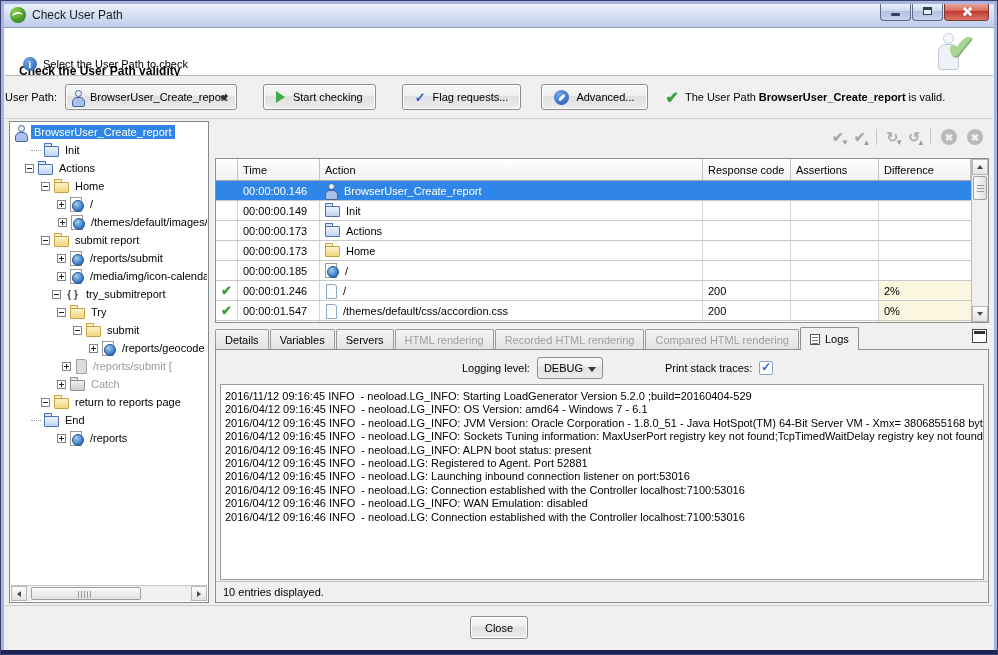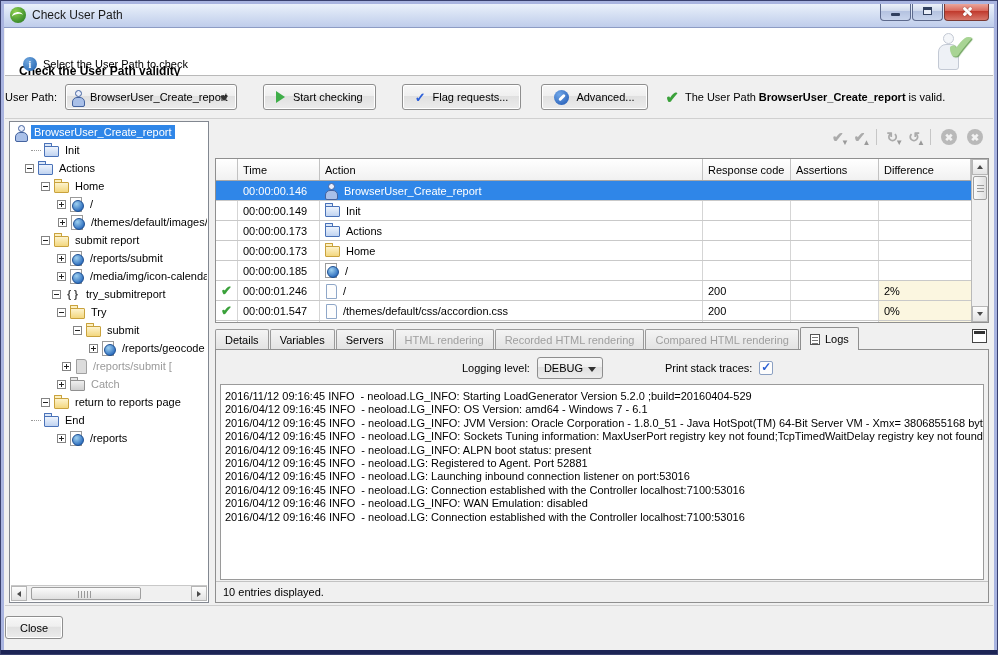--- a/index.html
+++ b/index.html
@@ -196,21 +196,21 @@
     font-weight:bold; font-size:12px; }
 
   .log-box { position:absolute; left:4px; right:4px; top:34px; bottom:22px; background:#fff;
     border:1px solid #9a9a9a; padding:5px 4px; overflow:hidden; }
   .log-line { white-space:pre; font-size:11px; line-height:13.4px; }
   .log-status { position:absolute; left:0; right:0; bottom:0; height:21px; border-top:1px solid #c2c2c2;
     display:flex; align-items:center; padding-left:7px; background:#f0f0f0; }
 
   
   .footer { position:absolute; left:4px; right:4px; top:604px; height:44px; border-top:1px solid #cdcdcd;
-    display:flex; align-items:center; justify-content:flex-start; background:#f0f0f0; }
+    display:flex; align-items:center; justify-content:center; background:#f0f0f0; }
   .close-btn { width:58px; height:23px; }
 </style>
 </head>
 <body>
 
 <div class="win">
 
   <div class="titlebar">
     <span class="app-icon"></span>
     <span class="title-text">Check User Path</span>

